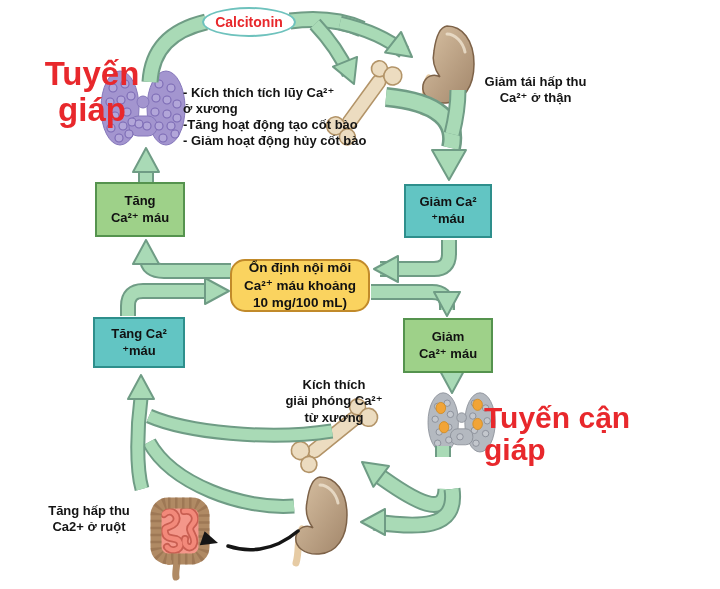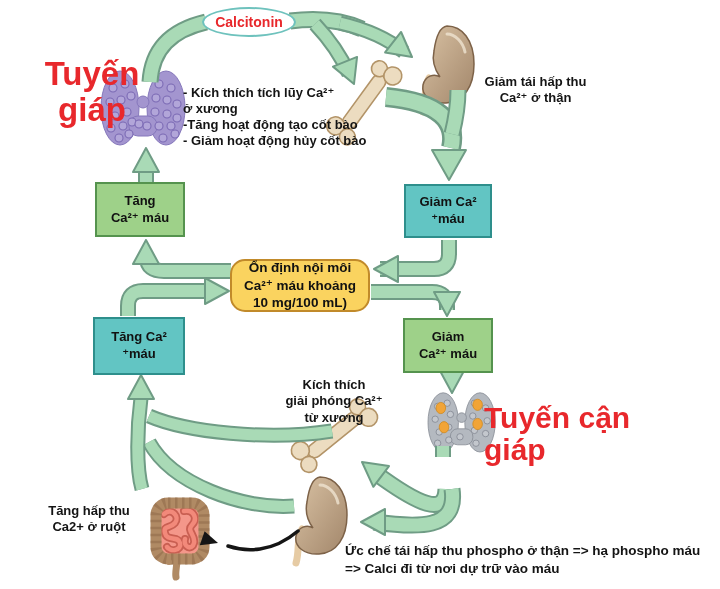--- a/index.html
+++ b/index.html
@@ -252,31 +252,29 @@
   <div class="box green" style="left:95px;top:182px;width:90px;height:55px;">Tăng
 Ca²⁺ máu</div>
 
   <div class="box teal" style="left:404px;top:184px;width:88px;height:54px;">Giảm Ca²
 ⁺máu</div>
 
   <div class="box yellow" style="left:230px;top:259px;width:140px;height:53px;font-size:13.5px;">Ổn định nội môi
 Ca²⁺ máu khoảng
 10 mg/100 mL)</div>
 
-  <div class="box teal" style="left:93px;top:317px;width:92px;height:58px;">Tăng Ca²
+  <div class="box teal" style="left:93px;top:317px;width:92px;height:51px;">Tăng Ca²
 ⁺máu</div>
 
   <div class="box green" style="left:403px;top:318px;width:90px;height:55px;">Giảm
 Ca²⁺ máu</div>
 
   <div class="lbl" style="left:270px;top:377px;width:128px;">Kích thích
 giải phóng Ca²⁺
 từ xương</div>
 
   <div class="gland-label" style="left:484px;top:402px;width:215px;font-size:30px;text-align:left;">Tuyến cận giáp</div>
 
 
   <div class="lbl" style="left:33px;top:503px;width:112px;">Tăng hấp thu
 Ca2+ ở ruột</div>
 
-  <div class="lbl left" style="left:345px;top:542px;width:360px;font-size:13.5px;line-height:1.3;">Ức chế tái hấp thu phospho ở thận =&gt; hạ phospho máu
-=&gt; Calci đi từ nơi dự trữ vào máu</div>
 </div>
 
 </body></html>

